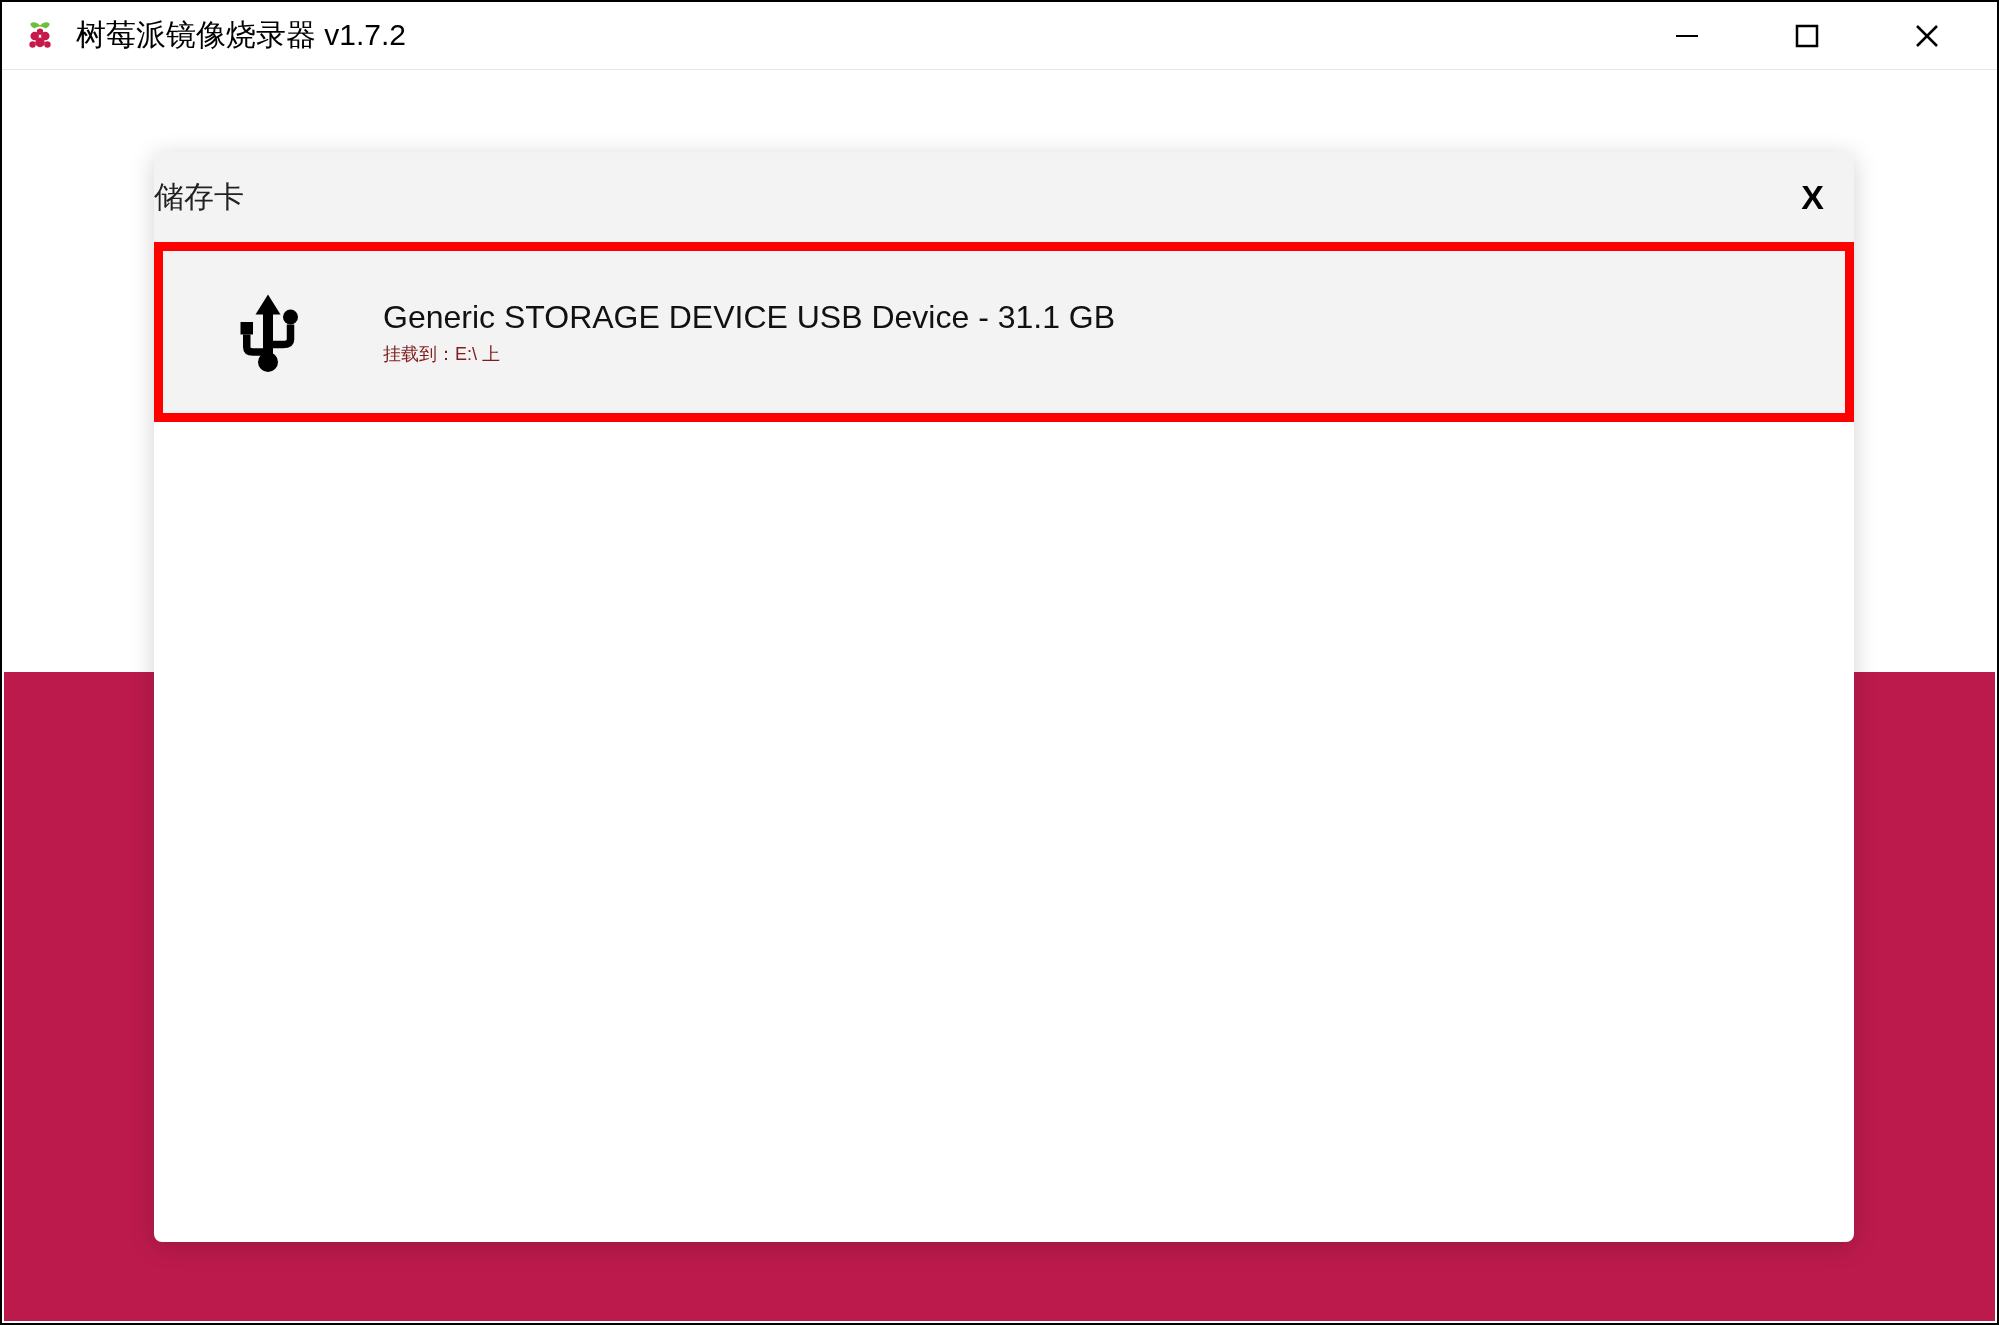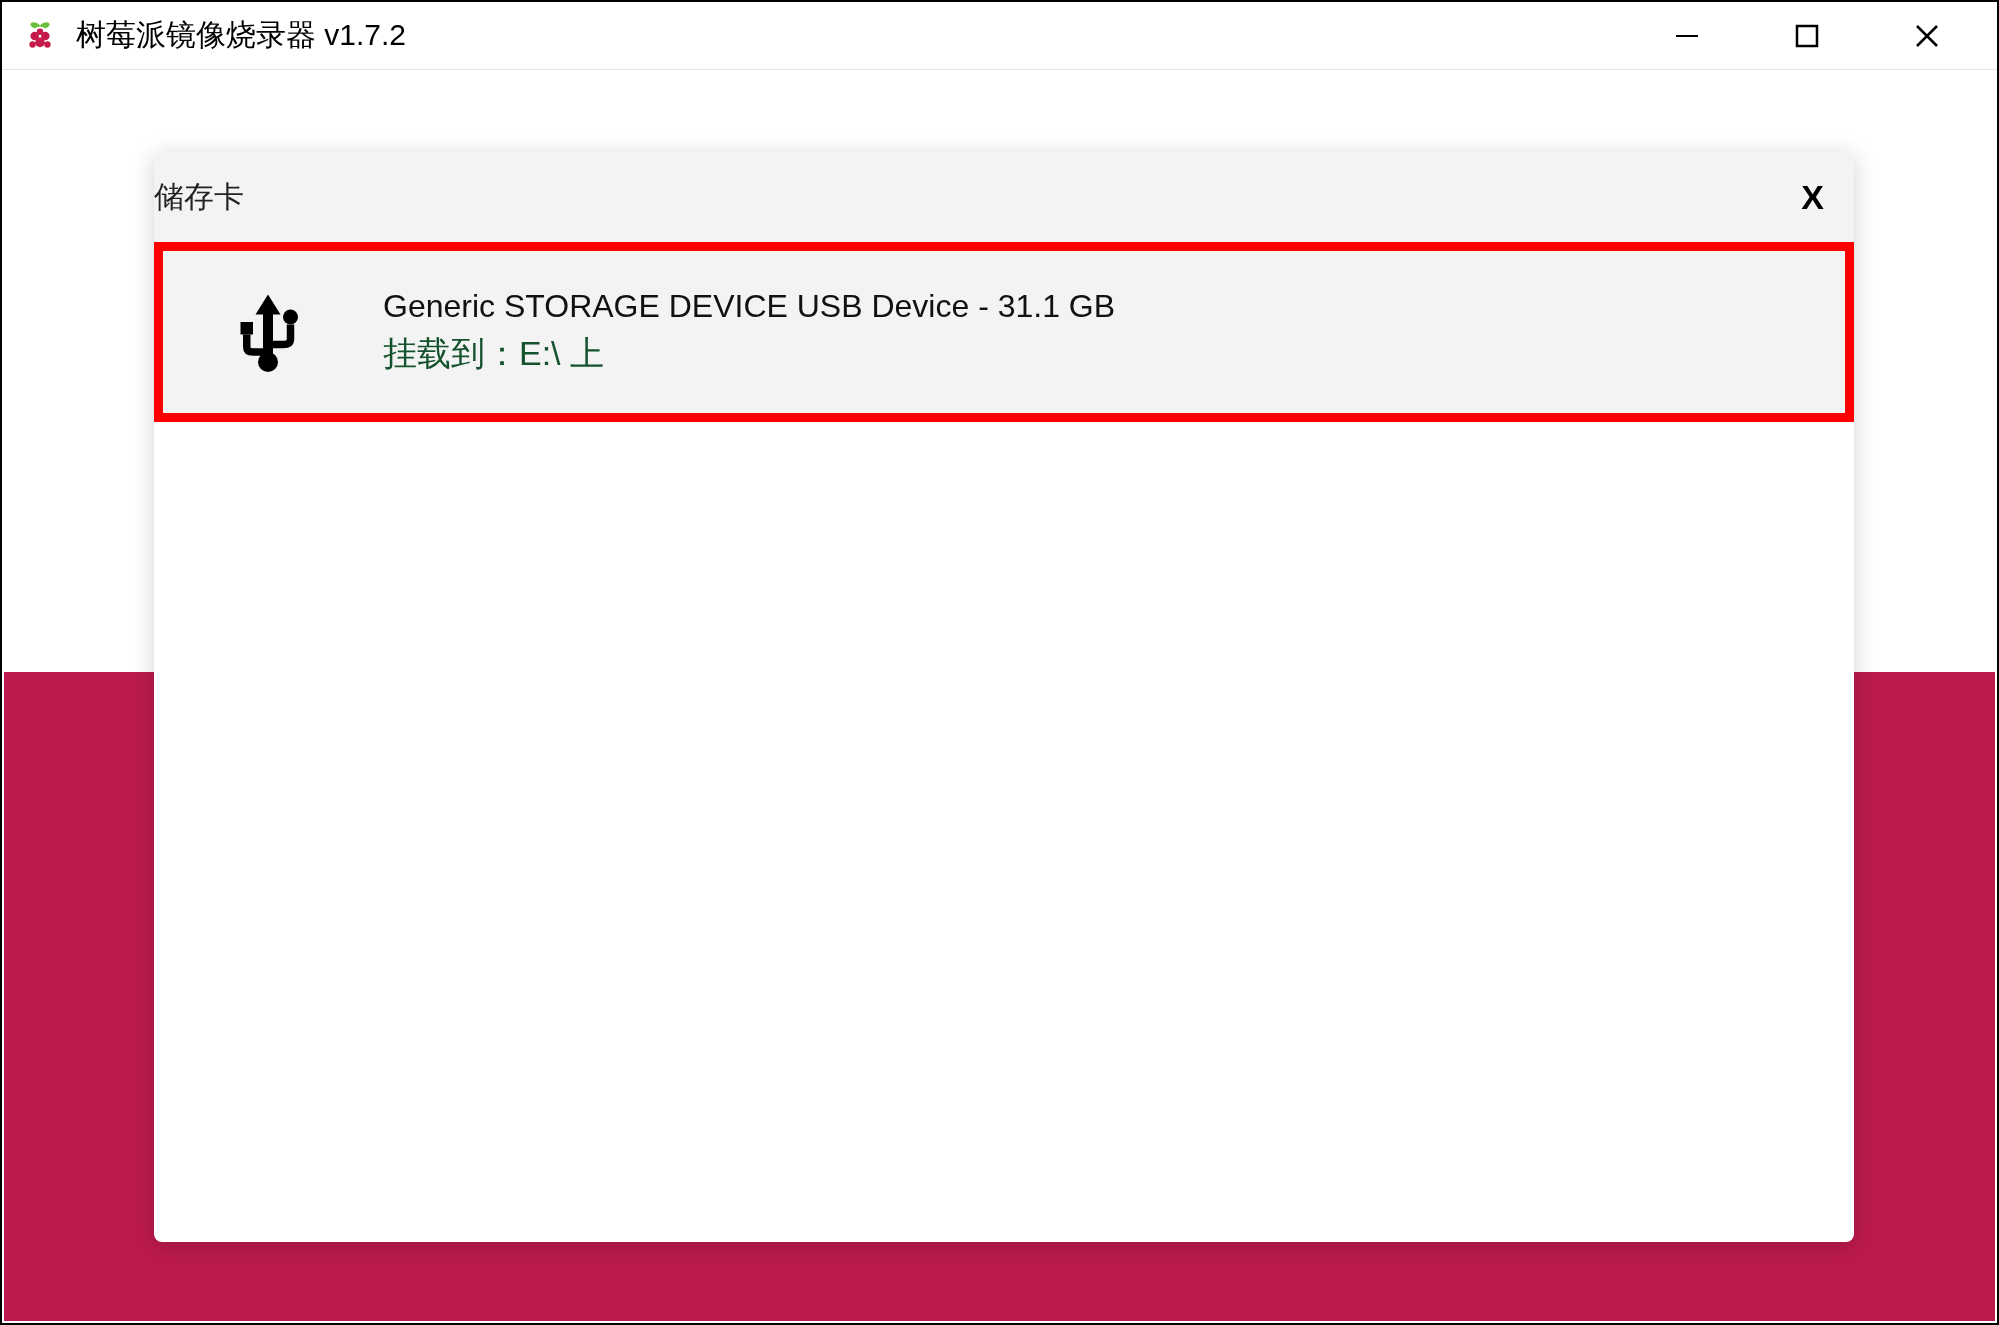--- a/index.html
+++ b/index.html
@@ -108,22 +108,22 @@
   .device-text {
     display: flex;
     flex-direction: column;
     gap: 6px;
   }
   .device-title {
     font-size: 32px;
     color: #111;
   }
   .device-sub {
-    font-size: 34px;
-    color: #14532d;
+    font-size: 18px;
+    color: #7f1d1d;
   }
 </style>
 </head>
 <body>
 
 <div class="window">
   <div class="titlebar">
     <span class="app-icon">
       <svg viewBox="0 0 32 32" width="34" height="34">
         <g>

